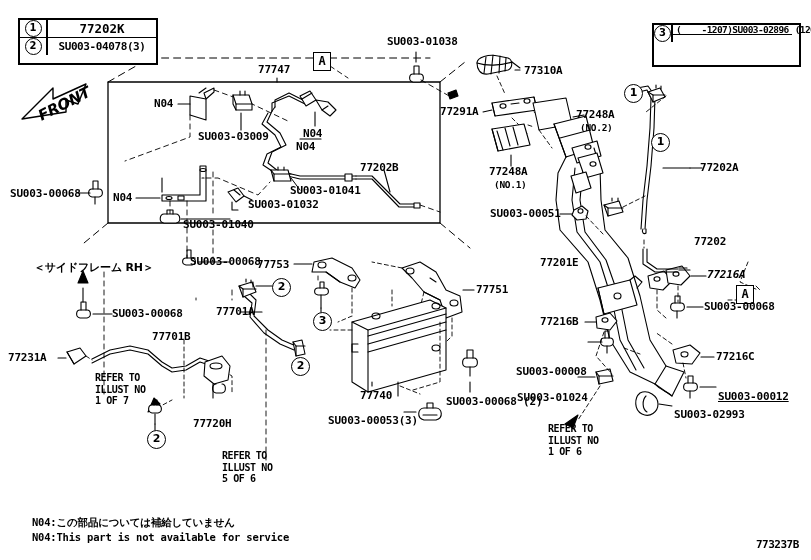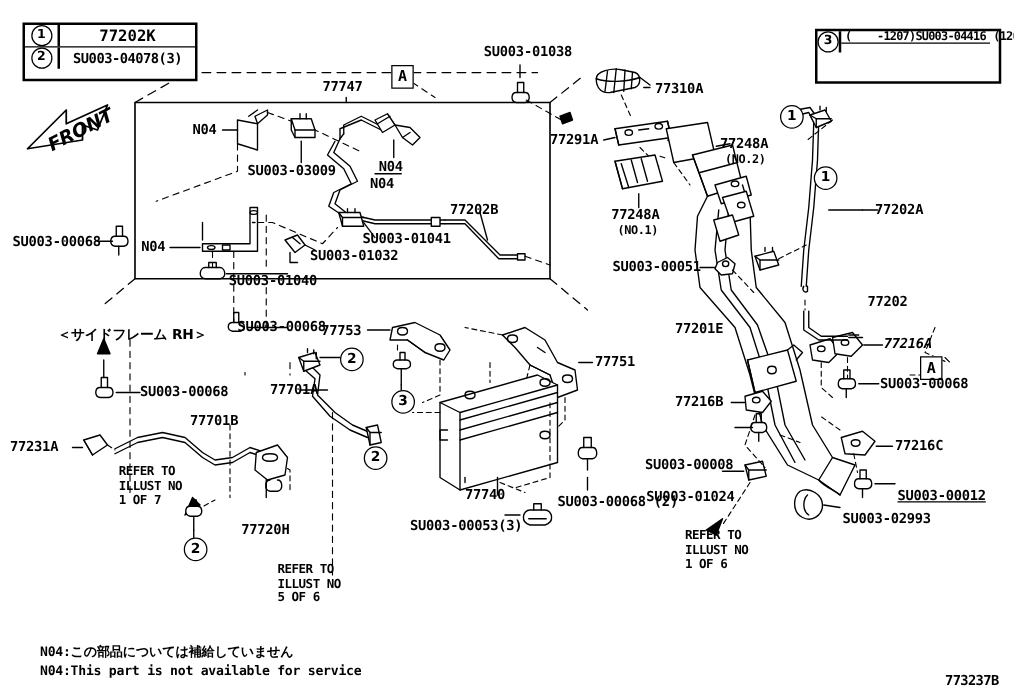--- a/index.html
+++ b/index.html
@@ -11,21 +11,21 @@
   #sheet{position:absolute;inset:0;}
   svg#art{position:absolute;left:0;top:0;width:811px;height:560px;}
 
   .lbl{
     position:absolute;
     font-family:"DejaVu Sans Mono","Liberation Mono",monospace;
     font-size:11px;font-weight:bold;letter-spacing:-0.2px;
     white-space:pre;line-height:12px;color:#000;
   }
   .lbl.sm{font-size:9.5px;font-weight:bold;letter-spacing:-0.3px;}
-  .lbl.jp{font-family:"DejaVu Sans","Liberation Sans",sans-serif;font-size:11px;font-weight:bold;margin-left:12px;}
+  .lbl.jp{font-family:"DejaVu Sans","Liberation Sans",sans-serif;font-size:11px;font-weight:bold;}
   .lbl.note{font-size:10.5px;font-weight:bold;line-height:14px;}
   .lbl.refer{font-size:10px;font-weight:bold;line-height:11.5px;letter-spacing:-0.4px;}
   .lbl.front{
     font-style:italic;font-weight:bold;font-size:15px;
     font-family:"DejaVu Sans","Liberation Sans",sans-serif;
     transform:rotate(-27deg);transform-origin:left bottom;
   }
   .lbl.corner{font-size:11px;font-weight:bold;letter-spacing:-0.5px;}
 
   
@@ -455,21 +455,21 @@
   </div>
 </div>
 
 <div class="legend" style="left:652px;top:23px;width:145px;height:40px;">
   <div class="row" style="align-items:stretch;">
     <div class="num" style="border-right:2px solid #000;">
       <span class="circ">3</span>
     </div>
     <div style="flex:1;display:flex;flex-direction:row;text-align:center;">
       <div class="val two" style="border-bottom:1px solid #000;height:50%;font-size:9.5px;letter-spacing:-0.6px;padding:0 3px;">
-        <span>(    -1207)</span><span>SU003-04416</span>
+        <span>(    -1207)</span><span>SU003-02896</span>
       </div>
       <div class="val two" style="height:50%;font-size:9.5px;letter-spacing:-0.6px;padding:0 3px;">
         <span>(1207-    )</span><span>SU003-02878</span>
       </div>
     </div>
   </div>
 </div>
 
 <div class="boxA" style="left:313px;top:52px;">A</div>
 <div class="boxA" style="left:736px;top:285px;">A</div>
@@ -505,21 +505,21 @@
 <div class="lbl" style="left:707px;top:269px;font-style:italic;">77216A</div>
 <div class="lbl" style="left:704px;top:301px;">SU003-00068</div>
 <div class="lbl" style="left:540px;top:316px;">77216B</div>
 <div class="lbl" style="left:516px;top:366px;">SU003-00008</div>
 <div class="lbl" style="left:505px;top:392px;padding-left:12px;">SU003-01024</div>
 <div class="lbl" style="left:716px;top:351px;">77216C</div>
 <div class="lbl" style="left:718px;top:391px;text-decoration:underline;">SU003-00012</div>
 <div class="lbl" style="left:674px;top:409px;">SU003-02993</div>
 <div class="lbl" style="left:257px;top:259px;">77753</div>
 <div class="lbl" style="left:476px;top:284px;">77751</div>
-<div class="lbl" style="left:360px;top:390px;margin-left:12px;">77740</div>
+<div class="lbl" style="left:360px;top:390px;">77740</div>
 <div class="lbl" style="left:446px;top:396px;">SU003-00068 (2)</div>
 <div class="lbl" style="left:328px;top:415px;">SU003-00053(3)</div>
 <div class="lbl" style="left:216px;top:306px;">77701A</div>
 <div class="lbl" style="left:152px;top:331px;">77701B</div>
 <div class="lbl" style="left:8px;top:352px;">77231A</div>
 <div class="lbl" style="left:193px;top:418px;">77720H</div>
 
 <div class="lbl refer" style="left:95px;top:372px;">REFER TO
 ILLUST NO
 1 OF 7</div>

